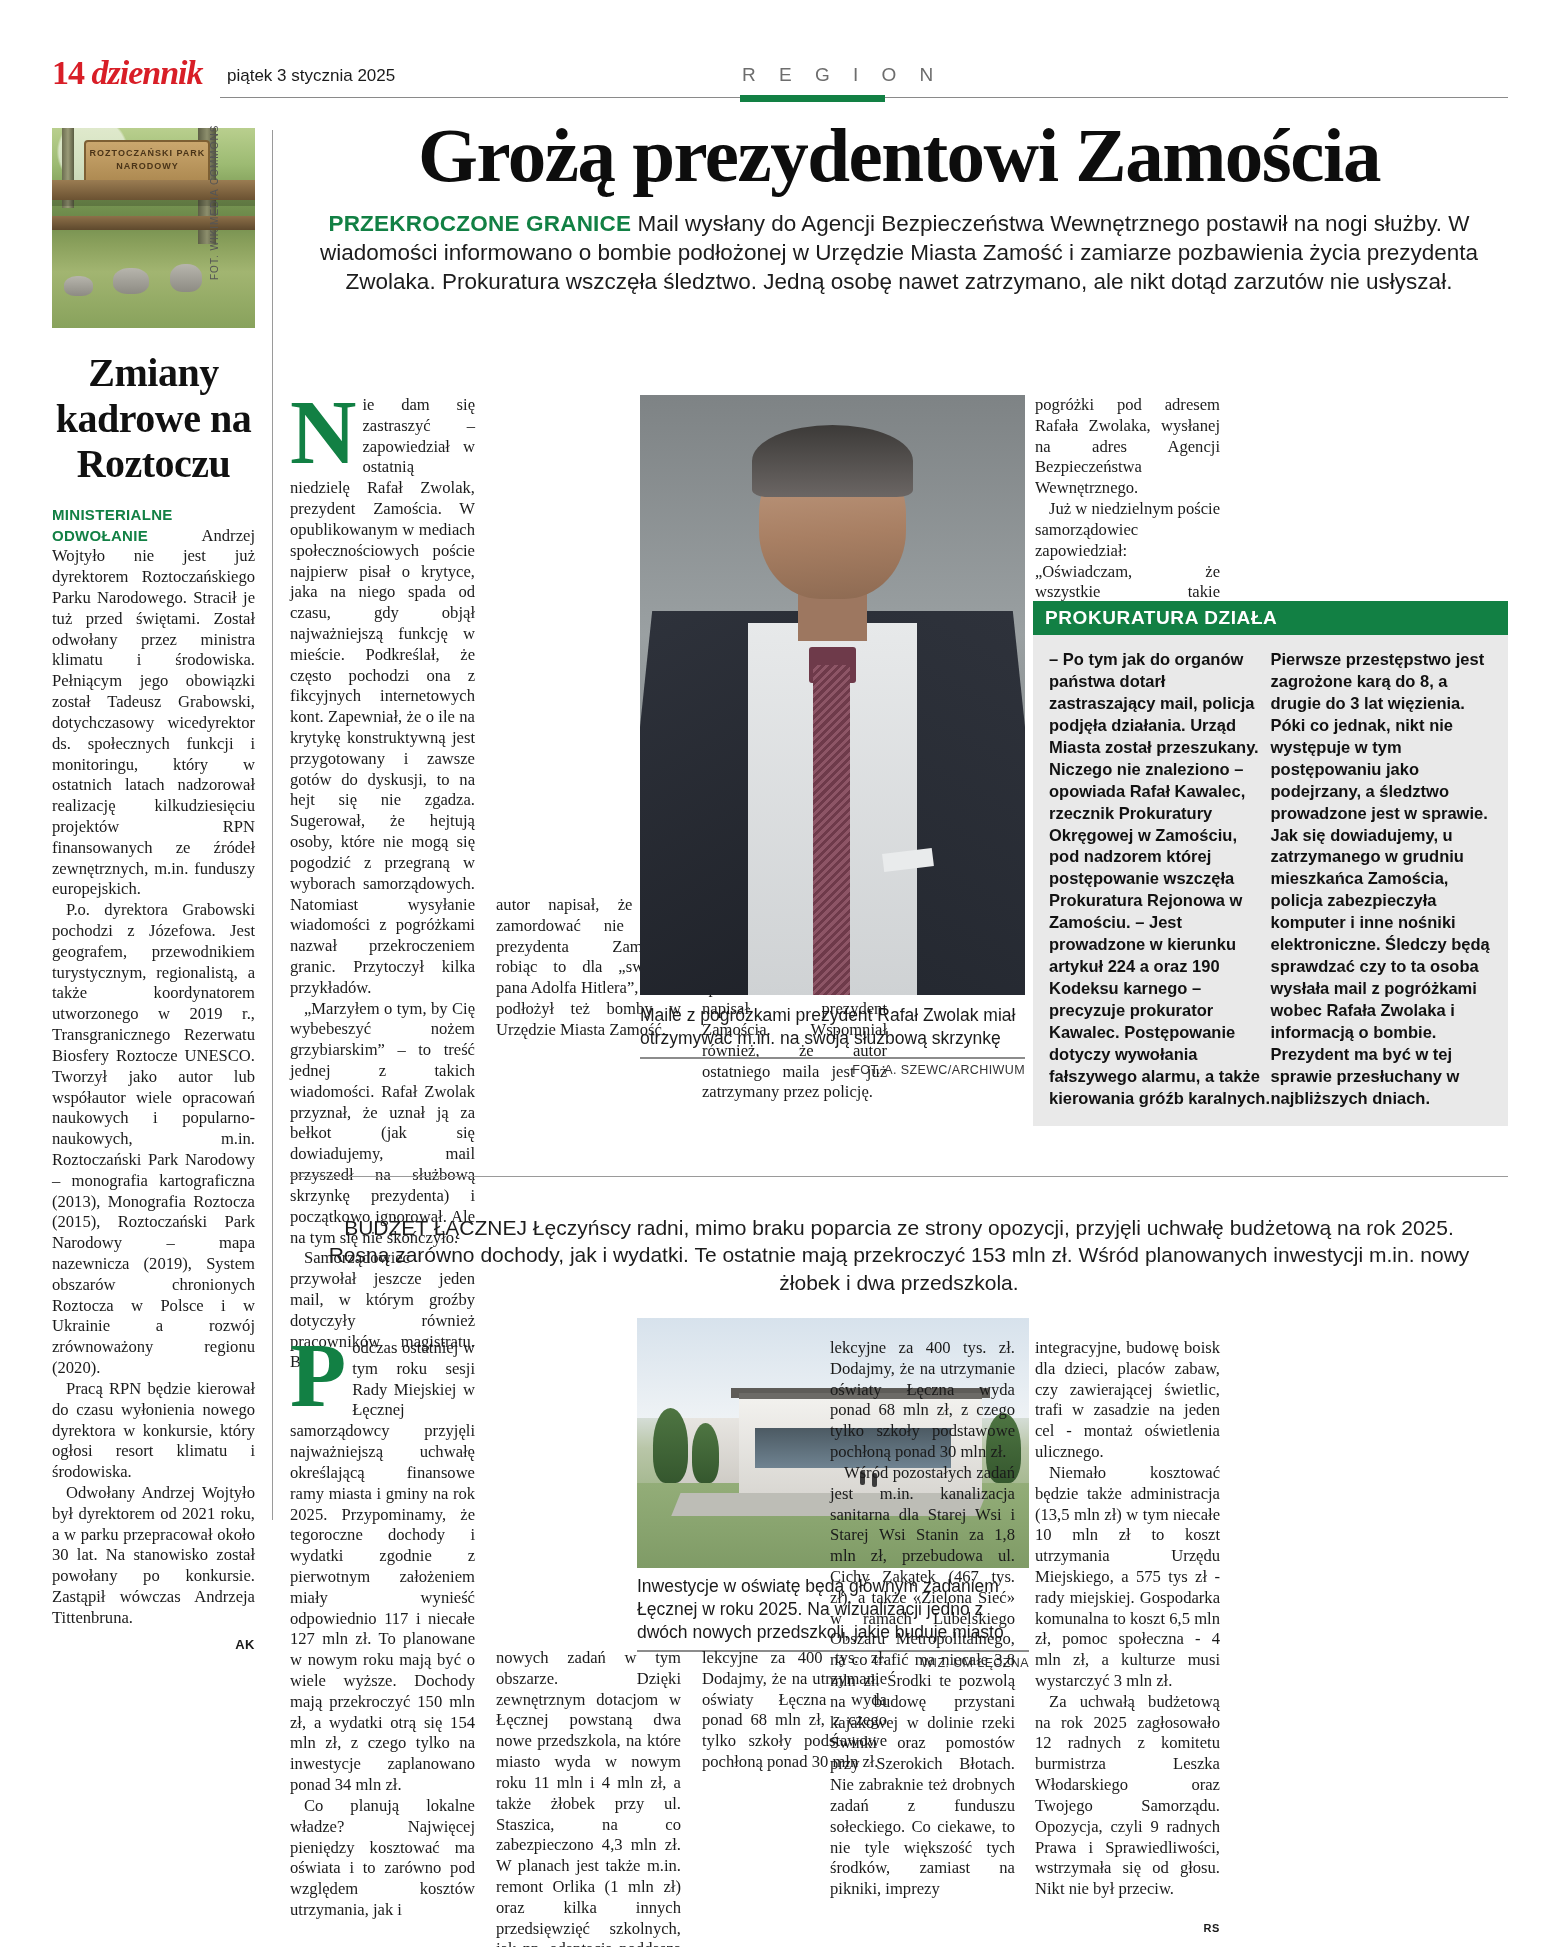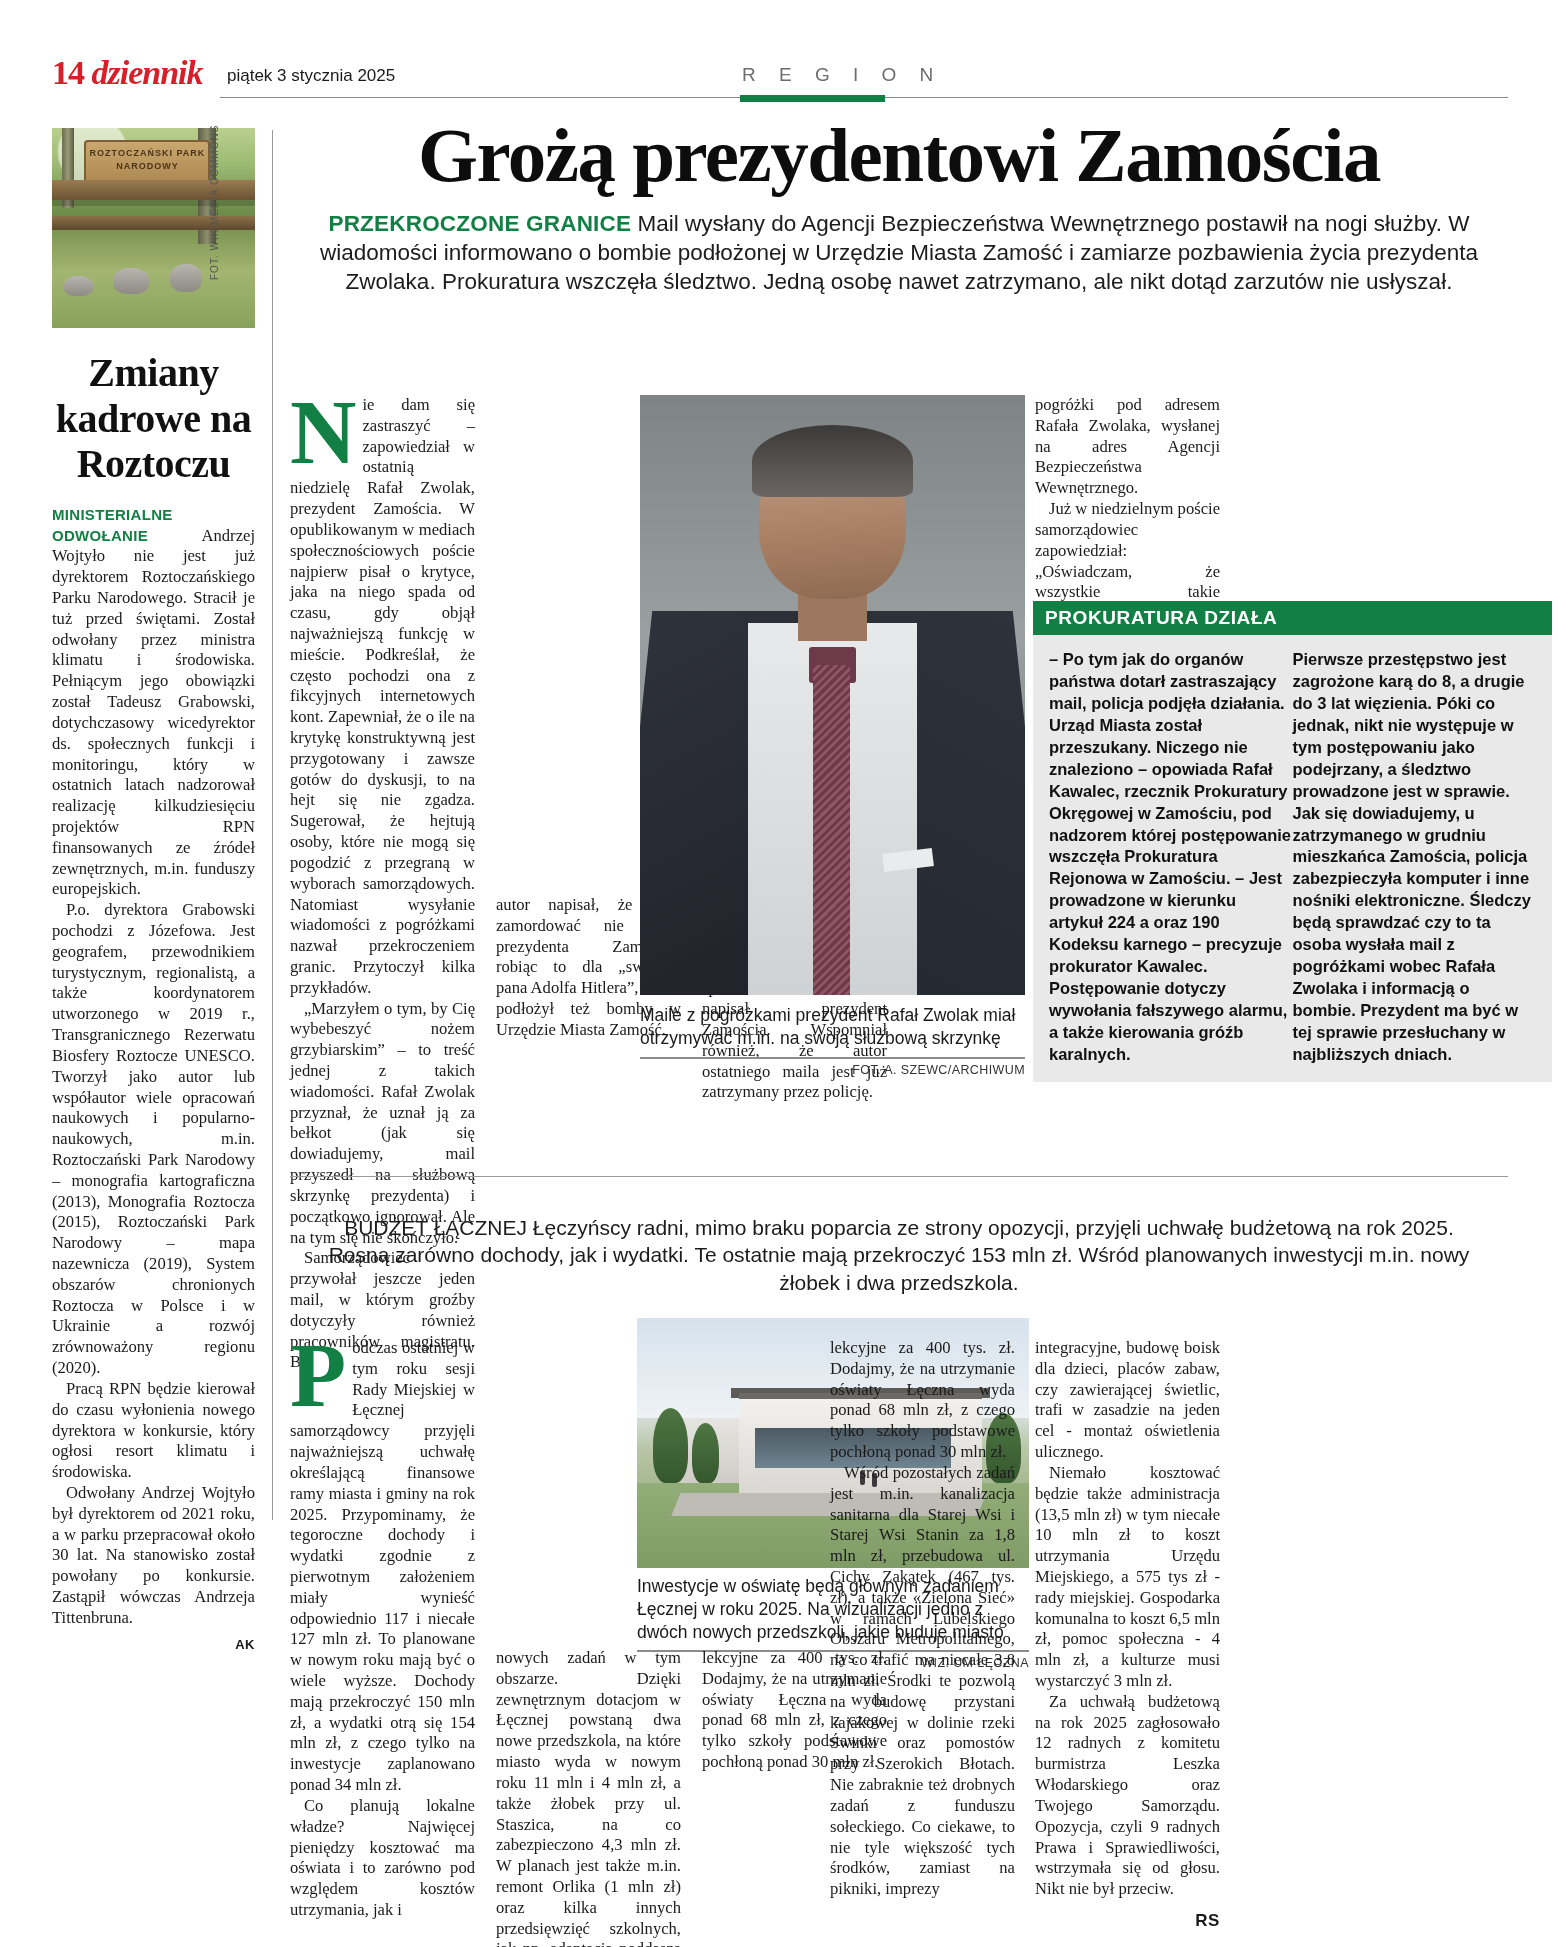--- a/index.html
+++ b/index.html
@@ -114,21 +114,21 @@
   .pm-tieknot{position:absolute;left:44%;top:42%;width:12%;height:6%;background:#6e3a4a;border-radius:3px;}
   .pm-pocket{position:absolute;left:63%;top:76%;width:13%;height:3%;background:#e9ebec;transform:rotate(-7deg);}
 
   .cap{
     font-family:"Liberation Sans",sans-serif;font-size:17.5px;line-height:1.3;color:#1a1a1a;
   }
   .cap-rule{height:2px;background:#8c8c8c;margin-top:7px;}
   .cap-credit{font-family:"Liberation Sans",sans-serif;font-size:12.5px;letter-spacing:.4px;color:#333;text-align:right;margin-top:4px;}
 
   
-  .infobox{position:absolute;left:1033px;top:601px;width:519px;}
+  .infobox{position:absolute;left:1033px;top:601px;width:475px;}
   .infobox-head{
     background:#128044;color:#fff;
     font-family:"Liberation Sans",sans-serif;font-weight:700;
     font-size:19px;letter-spacing:.6px;padding:6px 0 6px 12px;
   }
   .infobox-body{
     background:#e9e9e9;padding:14px 16px 16px;display:flex;
     font-family:"Liberation Sans",sans-serif;font-size:16.5px;line-height:1.33;color:#111;font-weight:600;
   }
   .infobox-body .ib-col{flex:1;}
@@ -156,21 +156,21 @@
   .pb-building{position:absolute;left:26%;top:30%;width:62%;height:38%;background:linear-gradient(180deg,#f2f1ee,#d9d7d2);border-top:6px solid #6c6a66;}
   .pb-glass{position:absolute;left:30%;top:44%;width:50%;height:16%;background:linear-gradient(180deg,#4c5a63,#6f8391);}
   .pb-roof{position:absolute;left:24%;top:28%;width:66%;height:4%;background:#5e5c58;}
   .pb-wing{position:absolute;left:8%;top:40%;width:22%;height:26%;background:linear-gradient(180deg,#e7e5e1,#cfccc6);}
   .pb-grass{position:absolute;left:0;top:66%;width:100%;height:34%;background:linear-gradient(180deg,#93ad78,#7f9b66);}
   .pb-path{position:absolute;left:10%;top:70%;width:78%;height:9%;background:#bdbdb6;transform:skewX(-22deg);}
   .pb-tree{position:absolute;background:linear-gradient(180deg,#4e7542,#35572e);border-radius:50% 50% 35% 35%;}
   .pb-person{position:absolute;width:5px;height:14px;background:#3b3b3b;border-radius:2px;}
 
   .cols-bot{position:absolute;left:290px;top:1338px;width:1218px;}
-  .sig{font-family:"Liberation Sans",sans-serif;font-weight:700;font-size:17px;letter-spacing:.6px;text-align:right;margin-top:10px;}
+  .sig{font-family:"Liberation Sans",sans-serif;font-weight:700;font-size:11px;letter-spacing:.6px;text-align:right;margin-top:22px;}
 </style>
 </head>
 <body>
 
 <div class="page">
 
   <div class="masthead">
     <div class="folio">
       <span>14</span>
       <span class="nameplate">dziennik</span>

